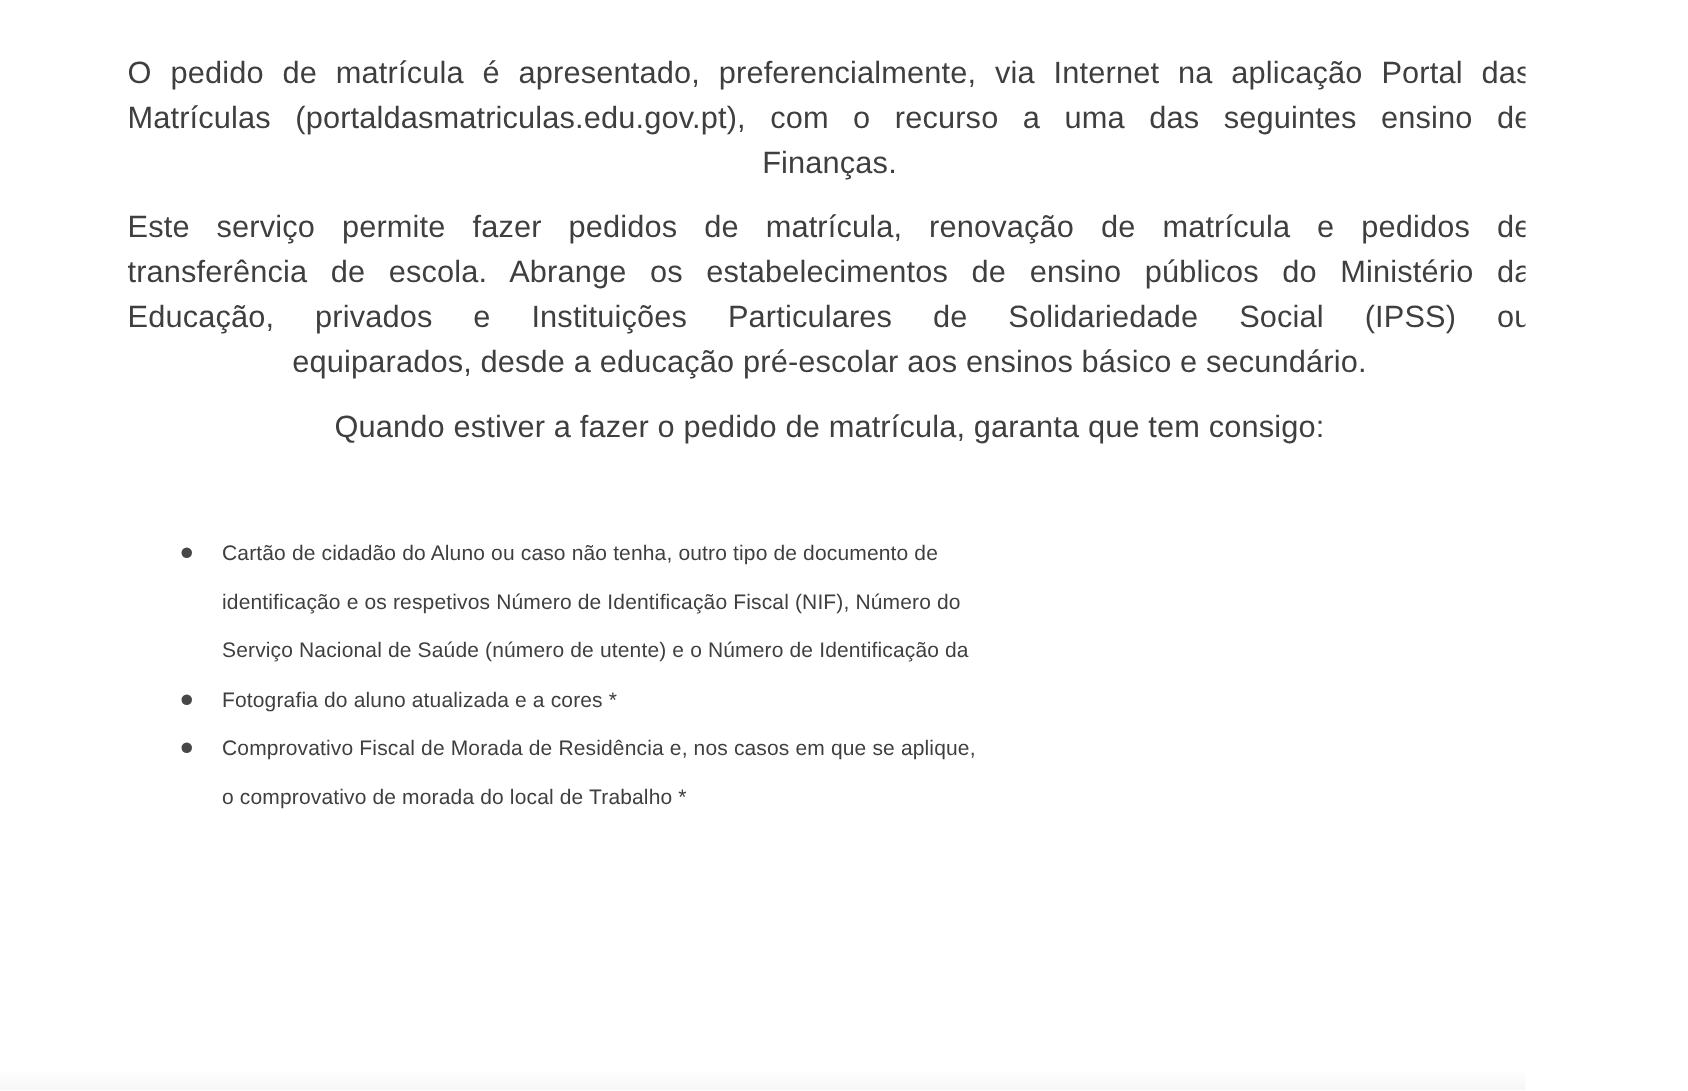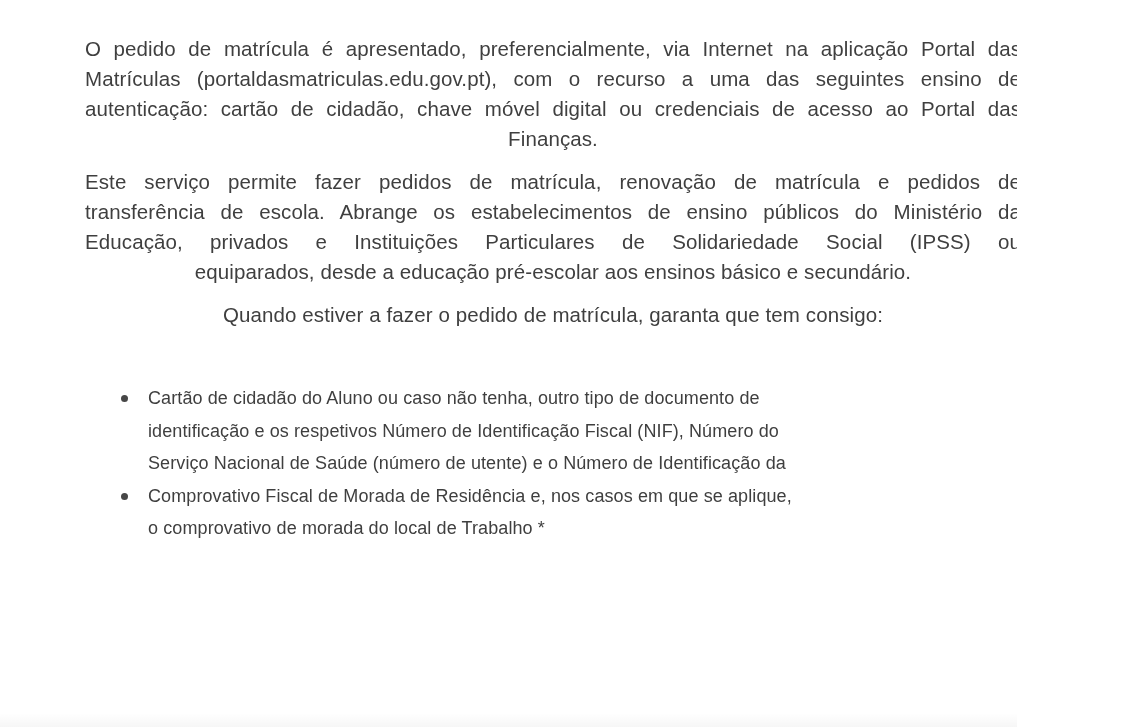--- a/index.html
+++ b/index.html
@@ -30,21 +30,21 @@
   }
   .lline {
     text-align: center;
   }
   .list {
     margin-top: 52px;
   }
   .bullet-item {
     position: relative;
     padding-left: 63px;
-    font-size: 18px;
+    font-size: 14px;
     line-height: 32.5px;
     letter-spacing: 0.1px;
   }
   .dot {
     position: absolute;
     left: 36px;
     top: 13px;
     width: 7px;
     height: 7px;
     border-radius: 50%;
@@ -62,21 +62,20 @@
 </style>
 </head>
 <body>
 
 <div class="page">
   <div class="content">
 
     <div class="para">
       <div class="jline">O pedido de matrícula é apresentado, preferencialmente, via Internet na aplicação Portal das</div>
       <div class="jline">Matrículas (portaldasmatriculas.edu.gov.pt), com o recurso a uma das seguintes ensino de</div>
-      <div class="jline">autenticação: cartão de cidadão, chave móvel digital ou credenciais de acesso ao Portal das</div>
       <div class="lline">Finanças.</div>
     </div>
 
     <div class="para">
       <div class="jline">Este serviço permite fazer pedidos de matrícula, renovação de matrícula e pedidos de</div>
       <div class="jline">transferência de escola. Abrange os estabelecimentos de ensino públicos do Ministério da</div>
       <div class="jline">Educação, privados e Instituições Particulares de Solidariedade Social (IPSS) ou</div>
       <div class="lline">equiparados, desde a educação pré-escolar aos ensinos básico e secundário.</div>
     </div>
 
@@ -87,20 +86,24 @@
     <div class="list">
 
       <div class="bullet-item">
         <span class="dot"></span>
         <div>Cartão de cidadão do Aluno ou caso não tenha, outro tipo de documento de</div>
         <div>identificação e os respetivos Número de Identificação Fiscal (NIF), Número do</div>
         <div>Serviço Nacional de Saúde (número de utente) e o Número de Identificação da</div>
       </div>
 
 
+      <div class="bullet-item">
+        <span class="dot"></span>
+        <div>Fotografia do aluno atualizada e a cores *</div>
+      </div>
 
       <div class="bullet-item">
         <span class="dot"></span>
         <div>Comprovativo Fiscal de Morada de Residência e, nos casos em que se aplique,</div>
         <div>o comprovativo de morada do local de Trabalho *</div>
       </div>
 
     </div>
   </div>
 

